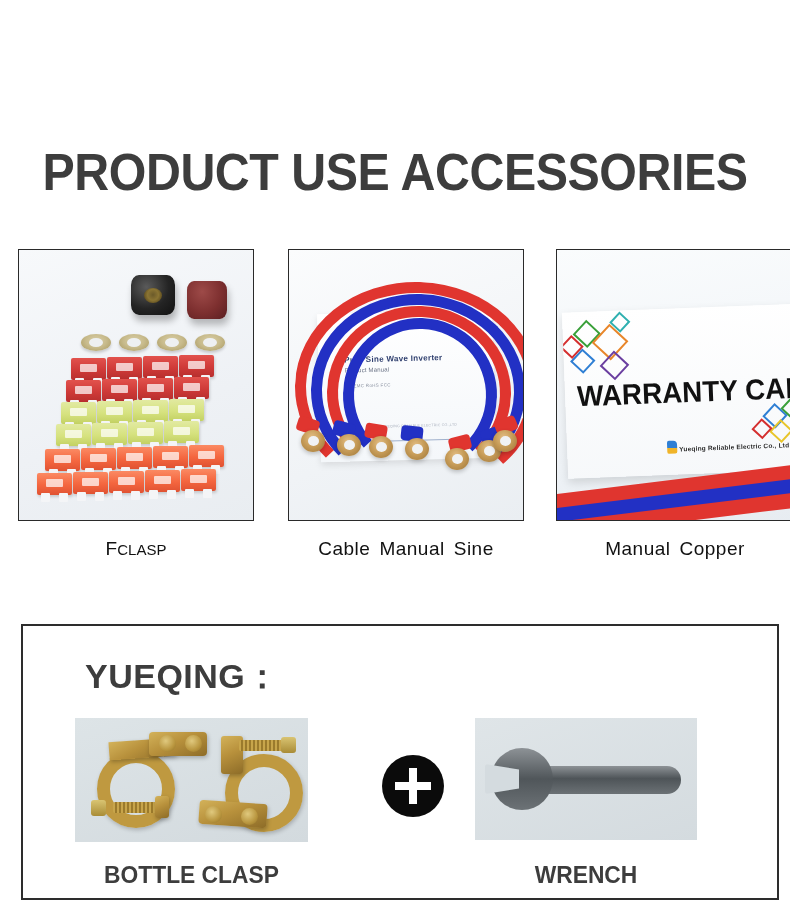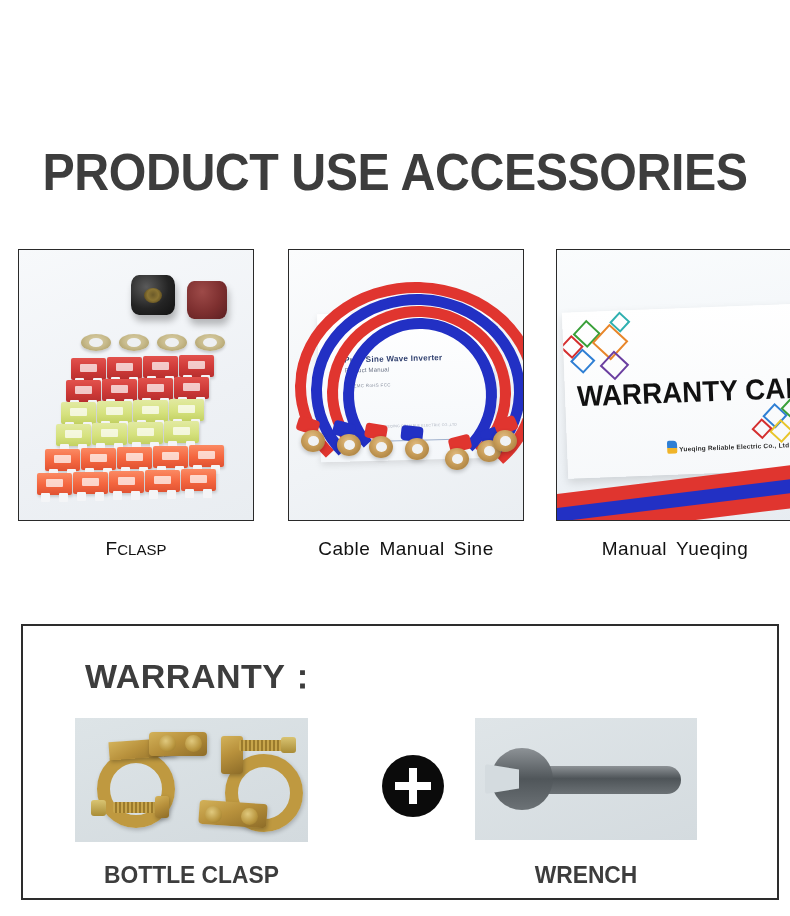--- a/index.html
+++ b/index.html
@@ -427,25 +427,25 @@
 
 <div class="caption caption-1 cap-small-caps">
   <span class="lead">F</span><span class="rest">CLASP</span>
 </div>
 
 <div class="caption caption-2 word-gap">
   <span>Cable</span><span>Manual</span><span>Sine</span>
 </div>
 
 <div class="caption caption-3 word-gap">
-  <span>Manual</span><span>Yueqing</span>
+  <span>Manual</span><span>Copper</span>
 </div>
 
 <div class="present-box">
-  <div class="present-title">WARRANTY：</div>
+  <div class="present-title">YUEQING：</div>
 </div>
 
 <div class="gift-photo gift-1" style="top:718px;">
   <div class="clamp-bg"></div>
 
   <div class="clamp-ring" style="left:22px; top:32px; width:52px; height:52px;"></div>
   <div class="clamp" style="left:34px; top:22px; width:66px; height:18px; transform:rotate(-4deg);"></div>
   <div class="clamp" style="left:74px; top:14px; width:58px; height:24px; border-radius:4px;"></div>
   <div class="screw" style="left:84px; top:17px;"></div>
   <div class="screw" style="left:110px; top:17px;"></div>

